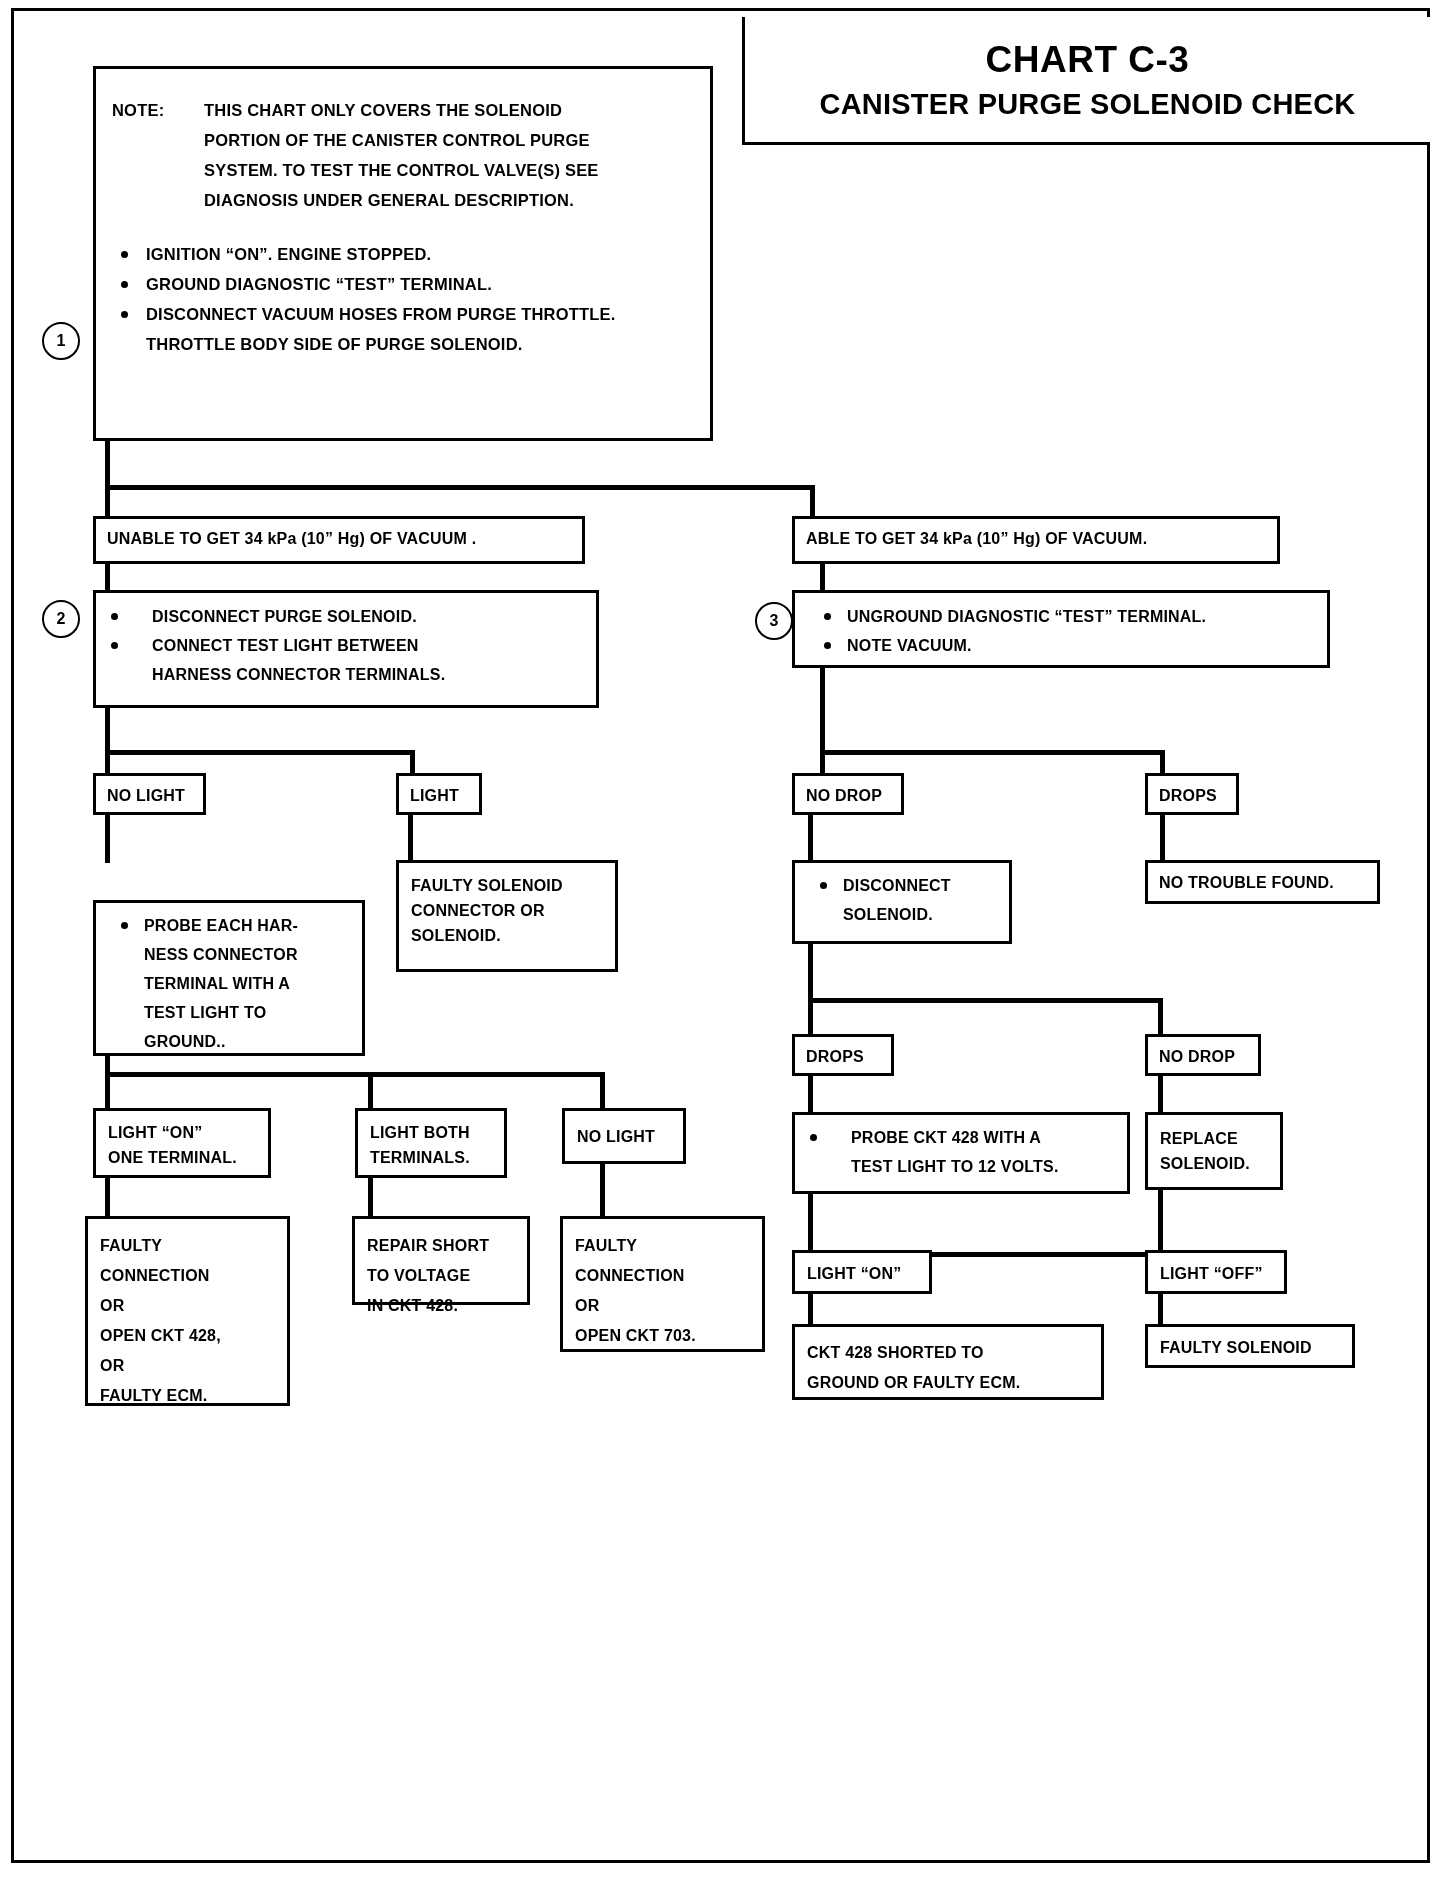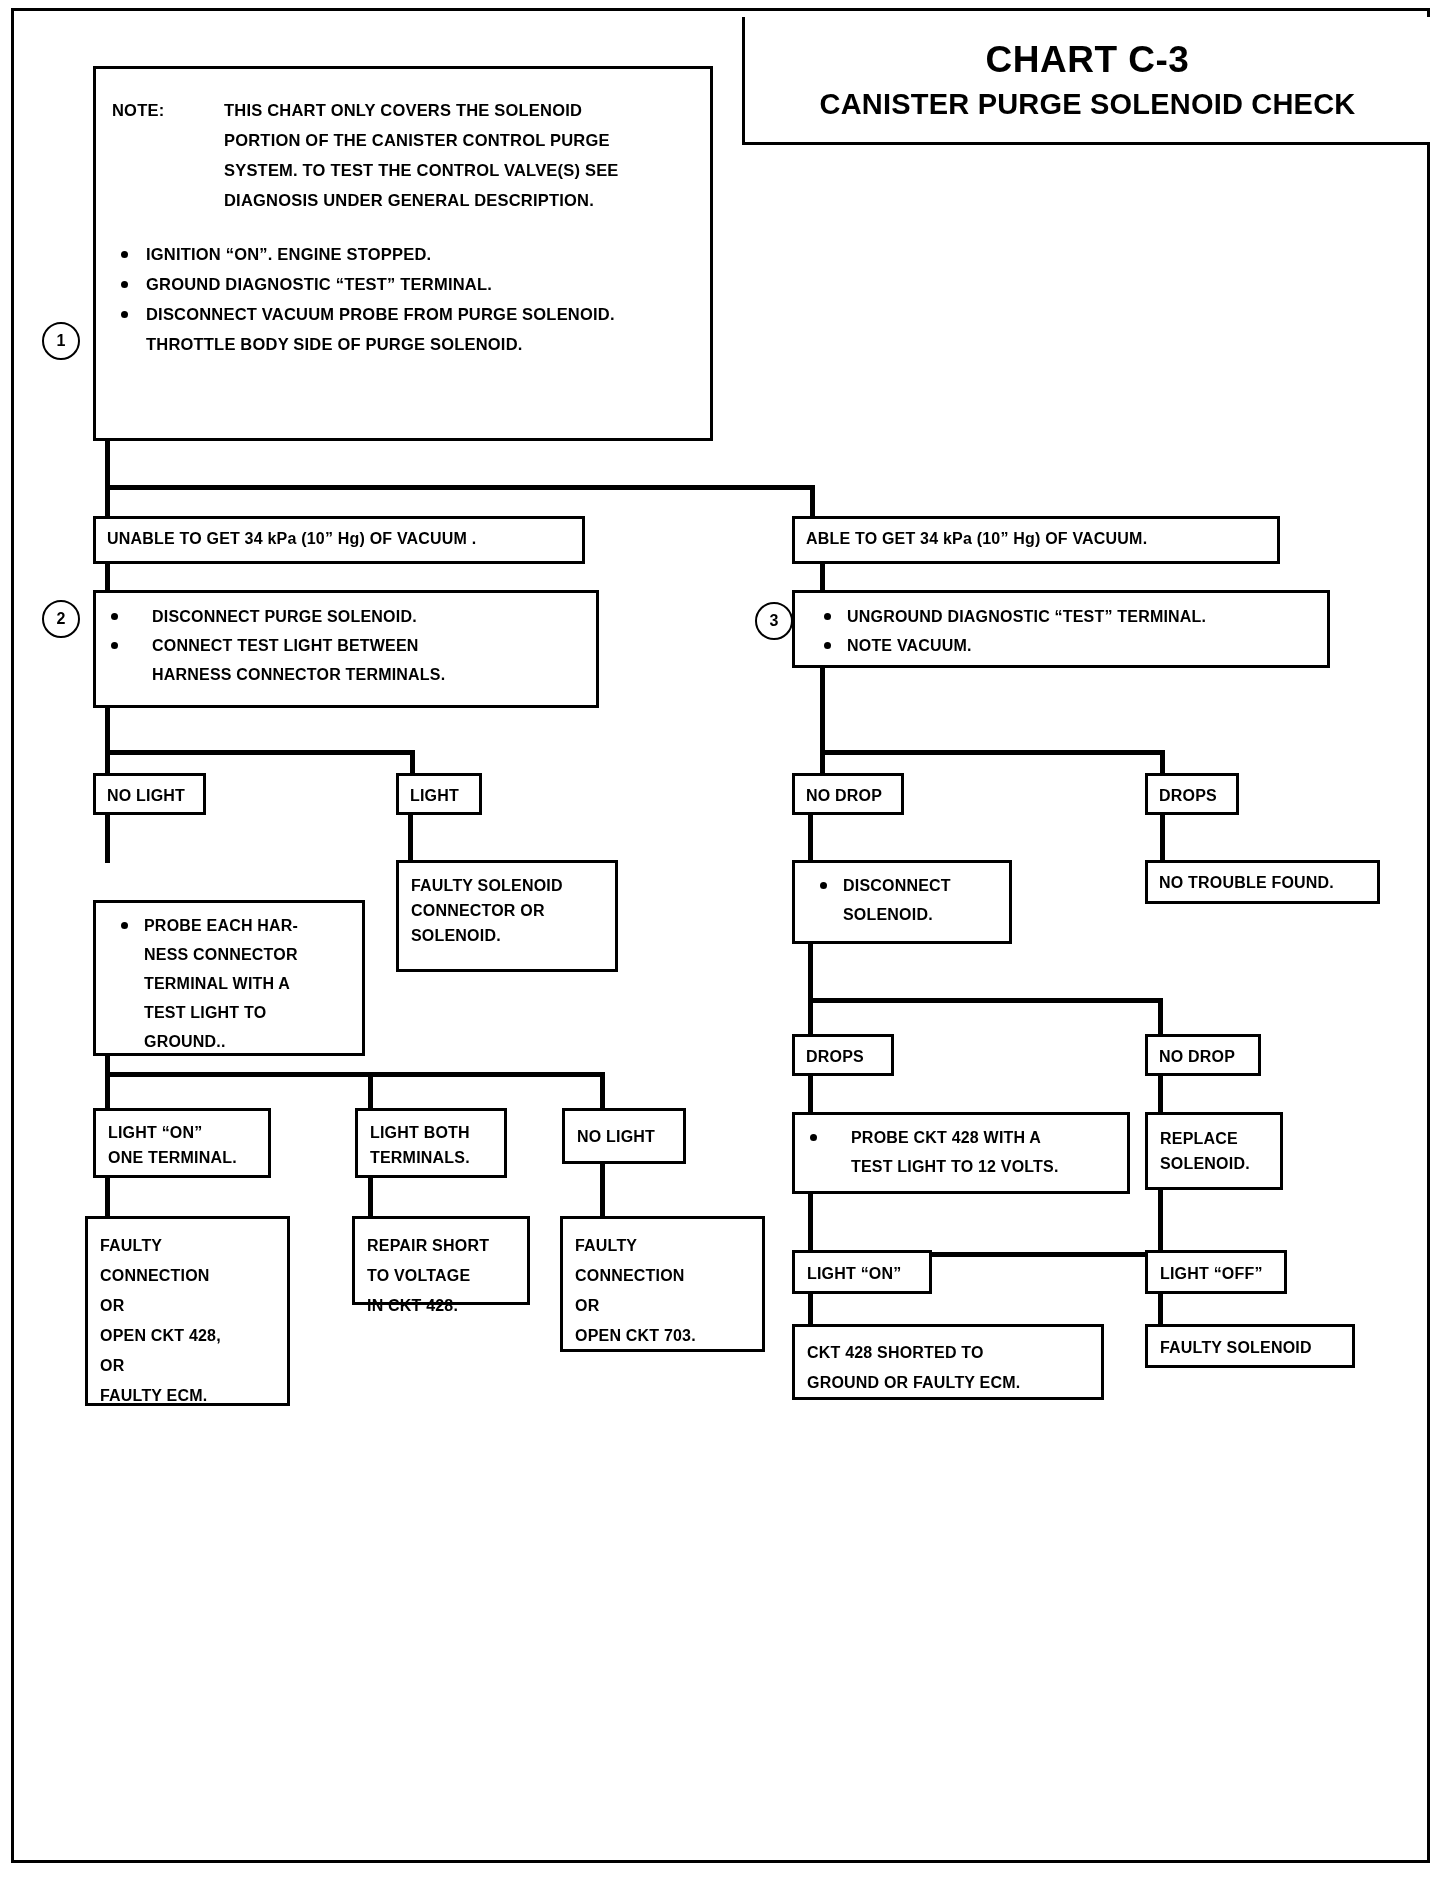--- a/index.html
+++ b/index.html
@@ -57,21 +57,21 @@
     margin-bottom:7px;
   }
   #chart-title{
     font-size:29px;font-weight:bold;letter-spacing:.2px;
   }
   
   #note-box{
     left:93px; top:66px; width:620px; height:375px;
     padding:26px 14px 10px 16px;
   }
-  .note-row{display:flex;font-size:16.5px;line-height:30px;gap:20px;}
+  .note-row{display:flex;font-size:16.5px;line-height:30px;}
   .note-label{width:92px;flex:none;}
   .note-text{flex:1;}
   .note-text div{white-space:nowrap;}
   ul.bullets{margin:0;padding:0;list-style:none;}
   ul.bullets li{
     position:relative;
     padding-left:34px;
     font-size:16.5px;
     line-height:30px;
     white-space:nowrap;
@@ -149,21 +149,21 @@
       <div class="note-text">
         <div>THIS CHART ONLY COVERS THE SOLENOID</div>
         <div>PORTION OF THE CANISTER CONTROL PURGE</div>
         <div>SYSTEM.  TO TEST THE CONTROL VALVE(S) SEE</div>
         <div>DIAGNOSIS UNDER GENERAL DESCRIPTION.</div>
       </div>
     </div>
     <ul class="bullets" style="margin-top:24px;">
       <li>IGNITION “ON”.  ENGINE STOPPED.</li>
       <li>GROUND DIAGNOSTIC “TEST”  TERMINAL.</li>
-      <li>DISCONNECT VACUUM PROBE FROM PURGE SOLENOID.</li>
+      <li>DISCONNECT VACUUM HOSES FROM PURGE THROTTLE.</li>
       <li class="cont">THROTTLE BODY SIDE OF PURGE SOLENOID.</li>
     </ul>
   </div>
   <div class="step-circle" style="left:42px;top:322px;">1</div>
 
   <div class="line" style="left:105px;top:441px;width:5px;height:48px;"></div>
   <div class="line" style="left:105px;top:485px;width:710px;height:5px;"></div>
   <div class="line" style="left:810px;top:485px;width:5px;height:35px;"></div>
   <div class="line" style="left:105px;top:485px;width:5px;height:35px;"></div>
 

